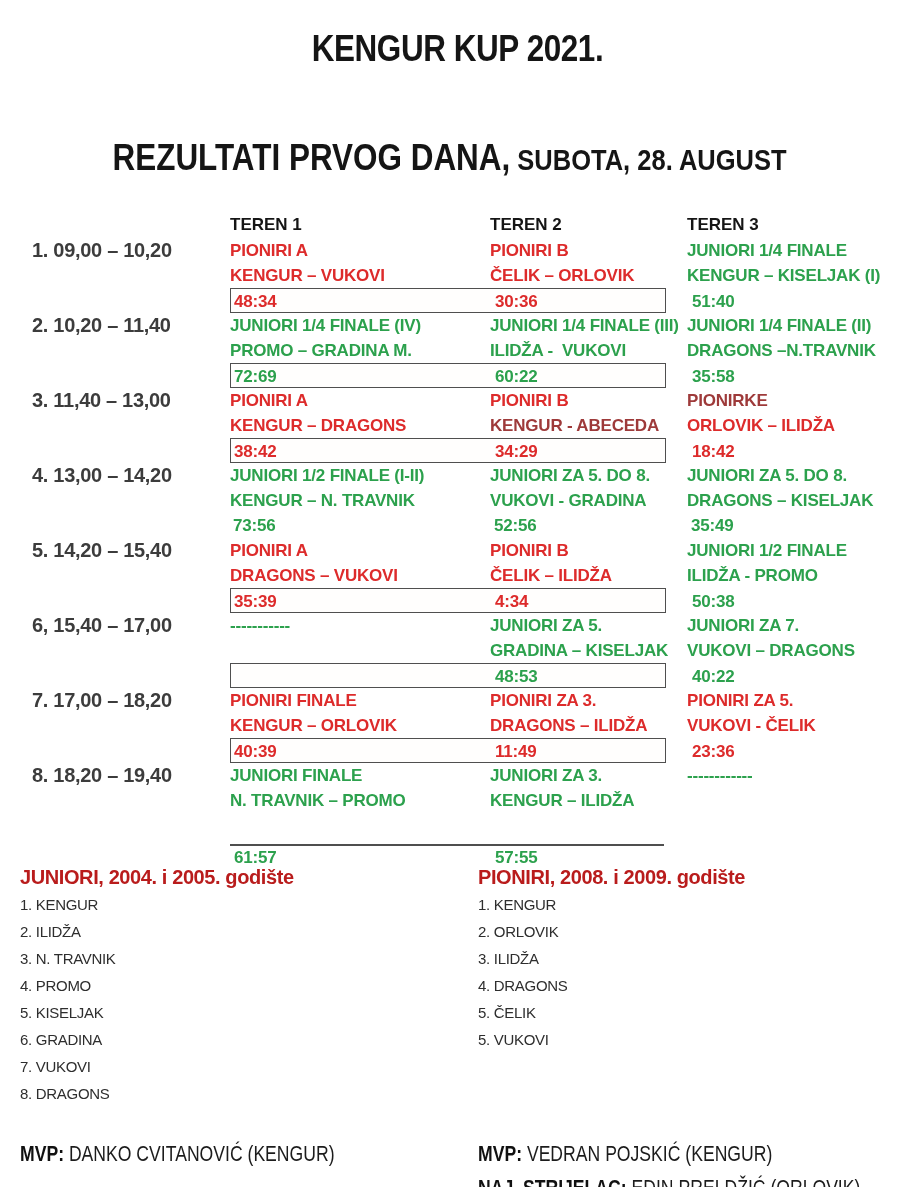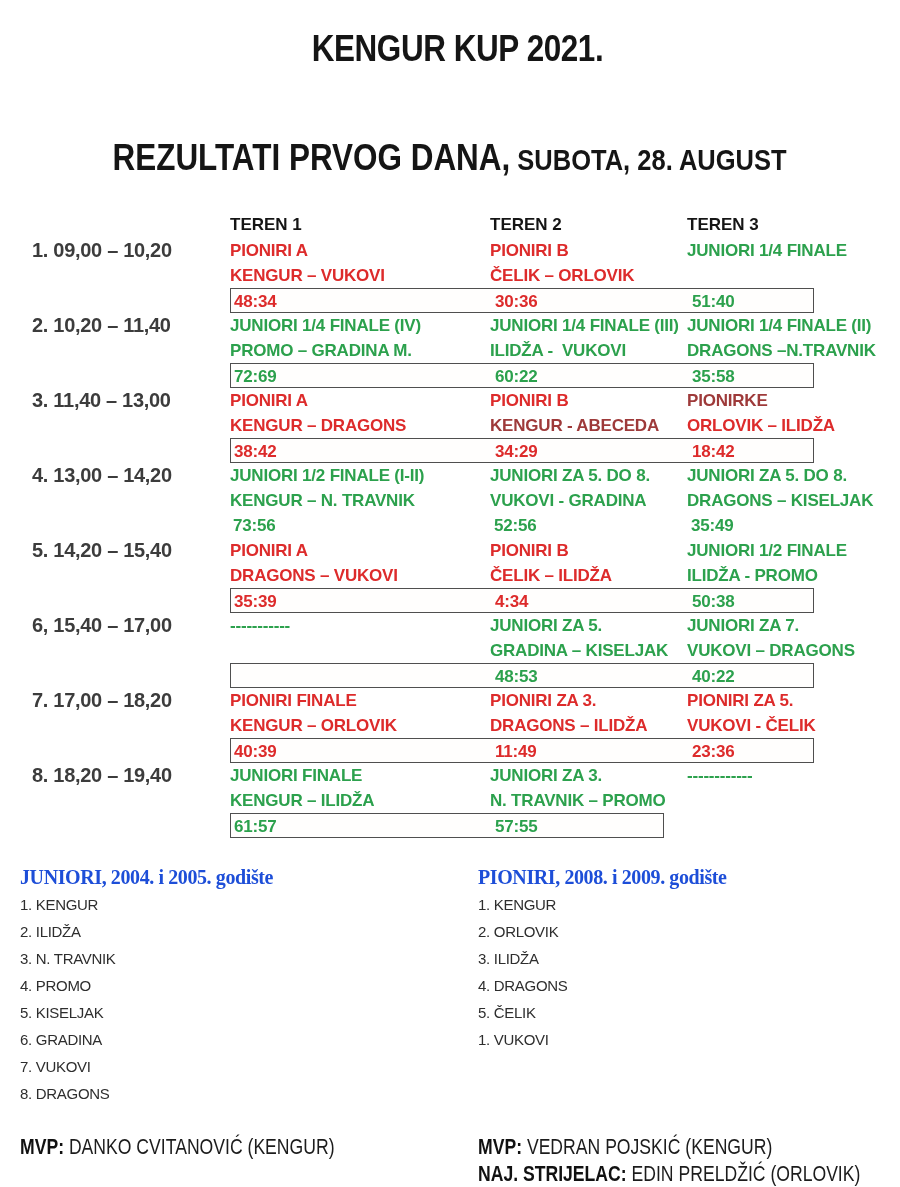--- a/index.html
+++ b/index.html
@@ -20,33 +20,33 @@
   .hdr-line{line-height:26px;}
   .court-hdr{font-size:17px;font-weight:700;color:#151515;white-space:pre;}
   .time{font-size:20px;font-weight:700;color:#3c3c3c;white-space:pre;letter-spacing:-0.3px;}
   .cell{font-size:17px;font-weight:700;white-space:pre;letter-spacing:-0.2px;}
   .red{color:#dd2b2b;}
   .green{color:#2ca14d;}
   .darkred{color:#9e3a3a;}
 
   .score-line{display:flex;line-height:25px;height:25px;}
   .score-spacer{flex:0 0 198px;}
-  .score-box{box-sizing:border-box;width:584px;border:1px solid #4f4f4f;display:grid;grid-template-columns:261px 197px auto;background:#fffefd;}
+  .score-box{box-sizing:border-box;width:436px;border:1px solid #4f4f4f;display:grid;grid-template-columns:261px 197px auto;background:#fffefd;}
   .score-box .cell{padding-left:3px;}
   .score-box.noborder{border:none;background:transparent;}
-  .score-box.wide{width:434px;}
+  .score-box.wide{width:434px;margin-top:31px;}
 
   
   .standings{margin-top:26px;padding-left:20px;display:grid;grid-template-columns:458px auto;}
-  .standings-header{font-size:20px;font-weight:700;color:#1d4ed8;line-height:27px;letter-spacing:-0.4px;font-family:Liberation Serif, serif;}
+  .standings-header{font-size:20px;font-weight:700;color:#b91c1c;line-height:27px;letter-spacing:-0.4px;}
   .standings-item{font-size:15px;font-weight:400;color:#2e2e2e;line-height:27px;letter-spacing:-0.3px;}
 
   
   .awards{margin-top:26px;padding-left:20px;display:grid;grid-template-columns:458px auto;}
-  .award-line{line-height:27px;font-size:22px;white-space:nowrap;}
+  .award-line{line-height:27px;font-size:22px;white-space:nowrap;margin-top:7px;}
   .award-label{font-weight:700;color:#111;}
   .award-name{font-weight:400;color:#1c1c1c;}
 </style>
 </head>
 <body>
 
 <div class="title-wrap">
   <span class="condensed title-text">KENGUR KUP 2021.</span>
 </div>
 
@@ -66,20 +66,21 @@
     <div class="line">
       <div class="time">1. 09,00 – 10,20</div>
       <div class="cell red">PIONIRI A</div>
       <div class="cell red">PIONIRI B</div>
       <div class="cell green">JUNIORI 1/4 FINALE</div>
     </div>
     <div class="line">
       <div class="time"></div>
       <div class="cell red">KENGUR – VUKOVI</div>
       <div class="cell red">ČELIK – ORLOVIK</div>
+      <div class="cell green">KENGUR – KISELJAK (I)</div>
     </div>
     <div class="score-line">
       <div class="score-spacer"></div>
       <div class="score-box">
         <div class="cell red">48:34</div>
         <div class="cell red">30:36</div>
         <div class="cell green">51:40</div>
       </div>
     </div>
   </div>
@@ -224,22 +225,22 @@
 
   <div>
     <div class="line">
       <div class="time">8. 18,20 – 19,40</div>
       <div class="cell green">JUNIORI FINALE</div>
       <div class="cell green">JUNIORI ZA 3.</div>
       <div class="cell green">------------</div>
     </div>
     <div class="line">
       <div class="time"></div>
+      <div class="cell green">N. TRAVNIK – PROMO</div>
       <div class="cell green">KENGUR – ILIDŽA</div>
-      <div class="cell green">N. TRAVNIK – PROMO</div>
       <div class="cell green"></div>
     </div>
     <div class="score-line">
       <div class="score-spacer"></div>
       <div class="score-box wide">
         <div class="cell green">61:57</div>
         <div class="cell green">57:55</div>
         <div class="cell green"></div>
       </div>
     </div>
@@ -258,21 +259,21 @@
     <div class="standings-item">7. VUKOVI</div>
     <div class="standings-item">8. DRAGONS</div>
   </div>
   <div>
     <div class="standings-header">PIONIRI, 2008. i 2009. godište</div>
     <div class="standings-item">1. KENGUR</div>
     <div class="standings-item">2. ORLOVIK</div>
     <div class="standings-item">3. ILIDŽA</div>
     <div class="standings-item">4. DRAGONS</div>
     <div class="standings-item">5. ČELIK</div>
-    <div class="standings-item">1. VUKOVI</div>
+    <div class="standings-item">5. VUKOVI</div>
   </div>
 </div>
 
 <div class="awards">
   <div>
     <div class="award-line"><span class="condensed-left"><span class="award-label">MVP:</span><span class="award-name"> DANKO CVITANOVIĆ (KENGUR)</span></span></div>
   </div>
   <div>
     <div class="award-line"><span class="condensed-left"><span class="award-label">MVP:</span><span class="award-name"> VEDRAN POJSKIĆ (KENGUR)</span></span></div>
     <div class="award-line"><span class="condensed-left"><span class="award-label">NAJ. STRIJELAC:</span><span class="award-name"> EDIN PRELDŽIĆ (ORLOVIK)</span></span></div>

